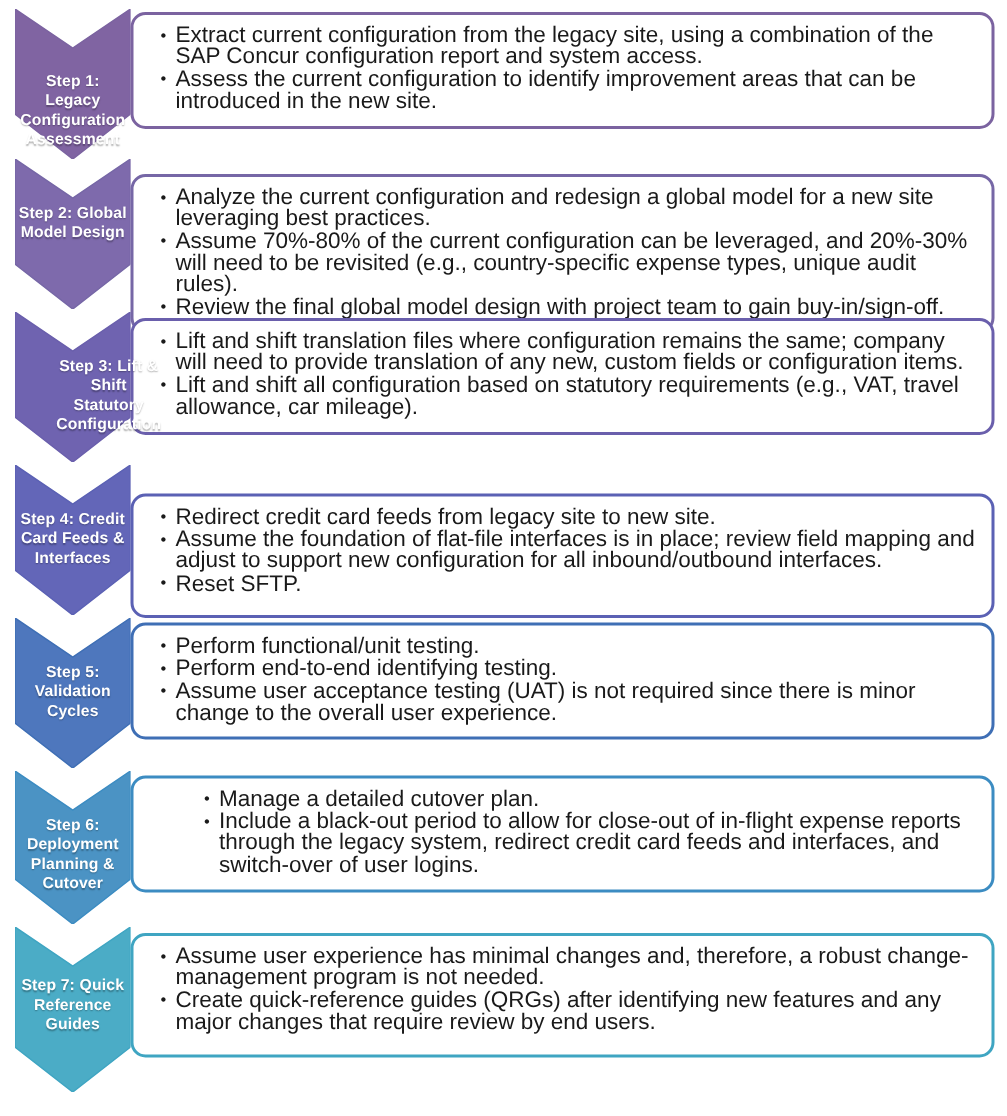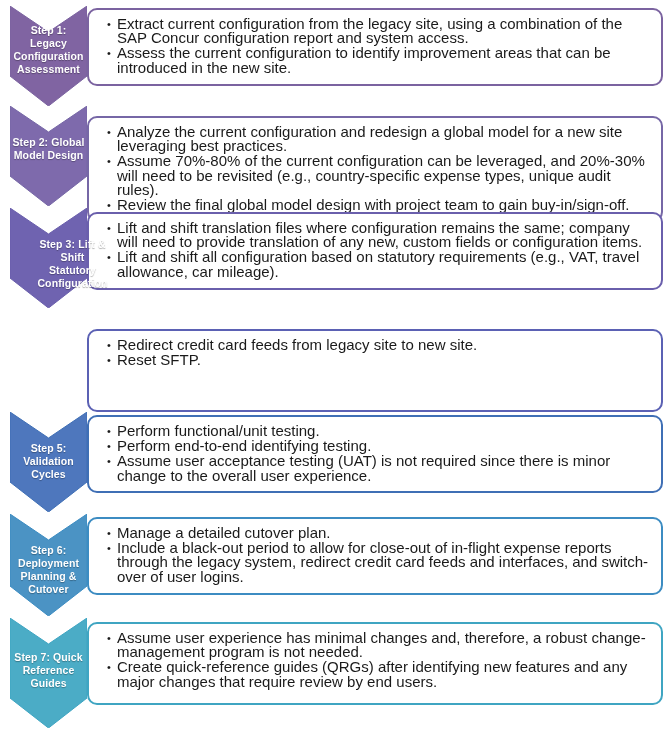--- a/index.html
+++ b/index.html
@@ -84,21 +84,21 @@
 </style>
 </head>
 <body>
 
 <div id="diagram">
     <div class="row" style="top: 6px; height: 100px;">
       <div class="chev" style="height: 100px;">
         <svg viewBox="0 0 77 100" width="77" height="100">
           <polygon points="0,0 38.5,26 77,0 77,70 38.5,100 0,70" fill="#8064A2" stroke="#7B63A0" stroke-width="1"></polygon>
         </svg>
-        <div class="chev-label" style="margin-top: 18px;">Step 1: Legacy Configuration Assessment</div>
+        <div class="chev-label" style="margin-top: 42px;">Step 1: Legacy Configuration Assessment</div>
       </div>
       <div class="box" style="top: 2px; min-height: 78px; border-color: rgb(123, 99, 160);">
         <ul class="bullets">
           <li>Extract current configuration from the legacy site, using a combination of the SAP Concur configuration report and system access.</li>
           <li>Assess the current configuration to identify improvement areas that can be introduced in the new site.</li>
         </ul>
       </div>
     </div>
     <div class="row" style="top: 106px; height: 100px;">
       <div class="chev" style="height: 100px;">
@@ -123,23 +123,30 @@
         <div class="chev-label" style="margin-top: 30px;">Step 3: Lift &amp; Shift Statutory Configuration</div>
       </div>
       <div class="box" style="top: 4px; min-height: 78px; border-color: rgb(106, 95, 172);">
         <ul class="bullets">
           <li>Lift and shift translation files where configuration remains the same; company will need to provide translation of any new, custom fields or configuration items.</li>
           <li>Lift and shift all configuration based on statutory requirements (e.g., VAT, travel allowance, car mileage).</li>
         </ul>
       </div>
     </div>
     <div class="row" style="top: 310px; height: 100px;">
+      <div class="chev" style="height: 100px;">
+        <svg viewBox="0 0 77 100" width="77" height="100">
+          <polygon points="0,0 38.5,26 77,0 77,70 38.5,100 0,70" fill="#6366B8" stroke="#5B61B4" stroke-width="1"></polygon>
+        </svg>
+        <div class="chev-label" style="margin-top: 30px;">Step 4: Credit Card Feeds &amp; Interfaces</div>
+      </div>
       <div class="box" style="top: 19px; min-height: 83px; border-color: rgb(91, 97, 180);">
         <ul class="bullets">
           <li>Redirect credit card feeds from legacy site to new site.</li>
+          <li>Assume the foundation of flat-file interfaces is in place; review field mapping and adjust to support new configuration for all inbound/outbound interfaces.</li>
           <li>Reset SFTP.</li>
         </ul>
       </div>
     </div>
     <div class="row" style="top: 412px; height: 100px;">
       <div class="chev" style="height: 100px;">
         <svg viewBox="0 0 77 100" width="77" height="100">
           <polygon points="0,0 38.5,26 77,0 77,70 38.5,100 0,70" fill="#4E77BD" stroke="#3F6FB5" stroke-width="1"></polygon>
         </svg>
         <div class="chev-label" style="margin-top: 30px;">Step 5: Validation Cycles</div>
@@ -152,21 +159,21 @@
         </ul>
       </div>
     </div>
     <div class="row" style="top: 514px; height: 102px;">
       <div class="chev" style="height: 102px;">
         <svg viewBox="0 0 77 102" width="77" height="102">
           <polygon points="0,0 38.5,26 77,0 77,72 38.5,102 0,72" fill="#4B93C4" stroke="#3C8CC2" stroke-width="1"></polygon>
         </svg>
         <div class="chev-label" style="margin-top: 30px;">Step 6: Deployment Planning &amp; Cutover</div>
       </div>
-      <div class="box" style="top: 3px; min-height: 78px; border-color: rgb(60, 140, 194);">
+      <div class="box" style="top: 3px; min-height: 78px; border-color: rgb(60, 140, 194); padding-left: 29px;">
         <ul class="bullets">
           <li>Manage a detailed cutover plan.</li>
           <li>Include a black-out period to allow for close-out of in-flight expense reports through the legacy system, redirect credit card feeds and interfaces, and switch-over of user logins.</li>
         </ul>
       </div>
     </div>
     <div class="row" style="top: 618px; height: 110px;">
       <div class="chev" style="height: 110px;">
         <svg viewBox="0 0 77 110" width="77" height="110">
           <polygon points="0,0 38.5,26 77,0 77,80 38.5,110 0,80" fill="#4BACC6" stroke="#3FA5C2" stroke-width="1"></polygon>

